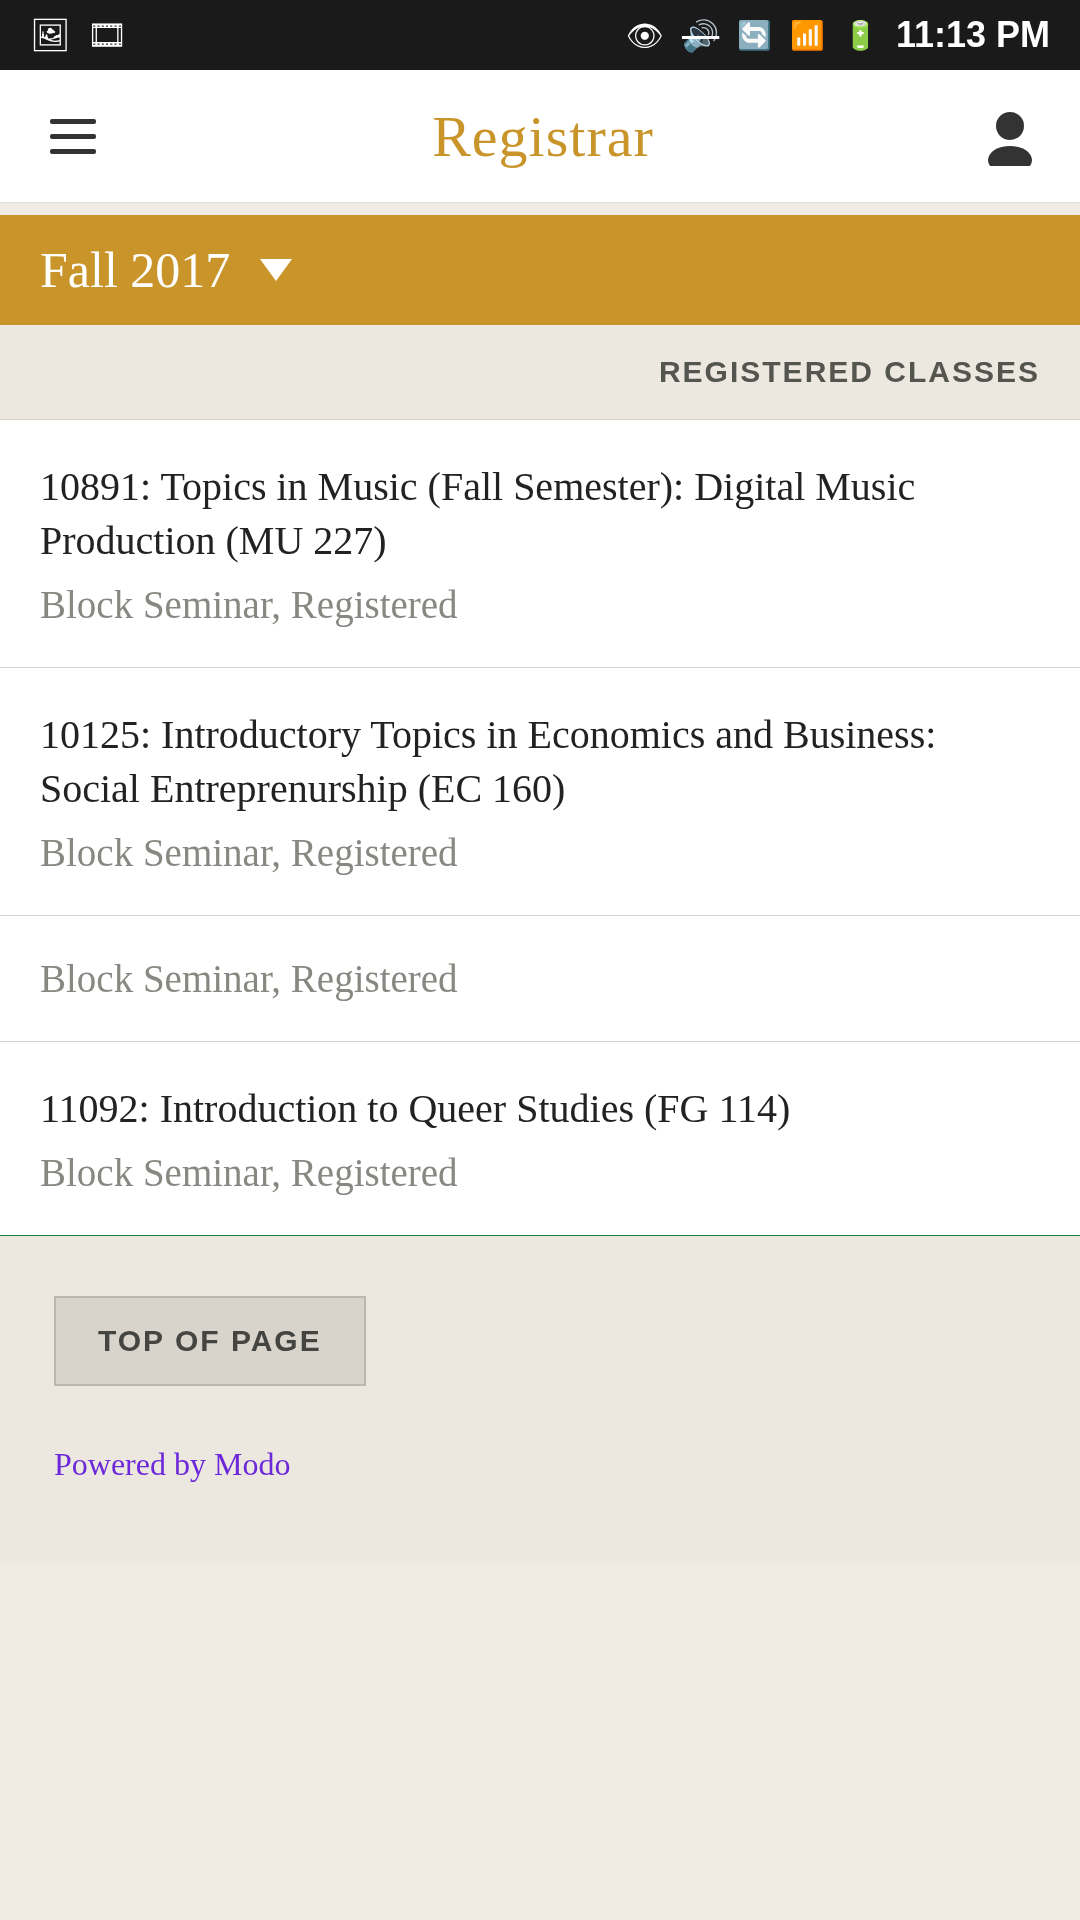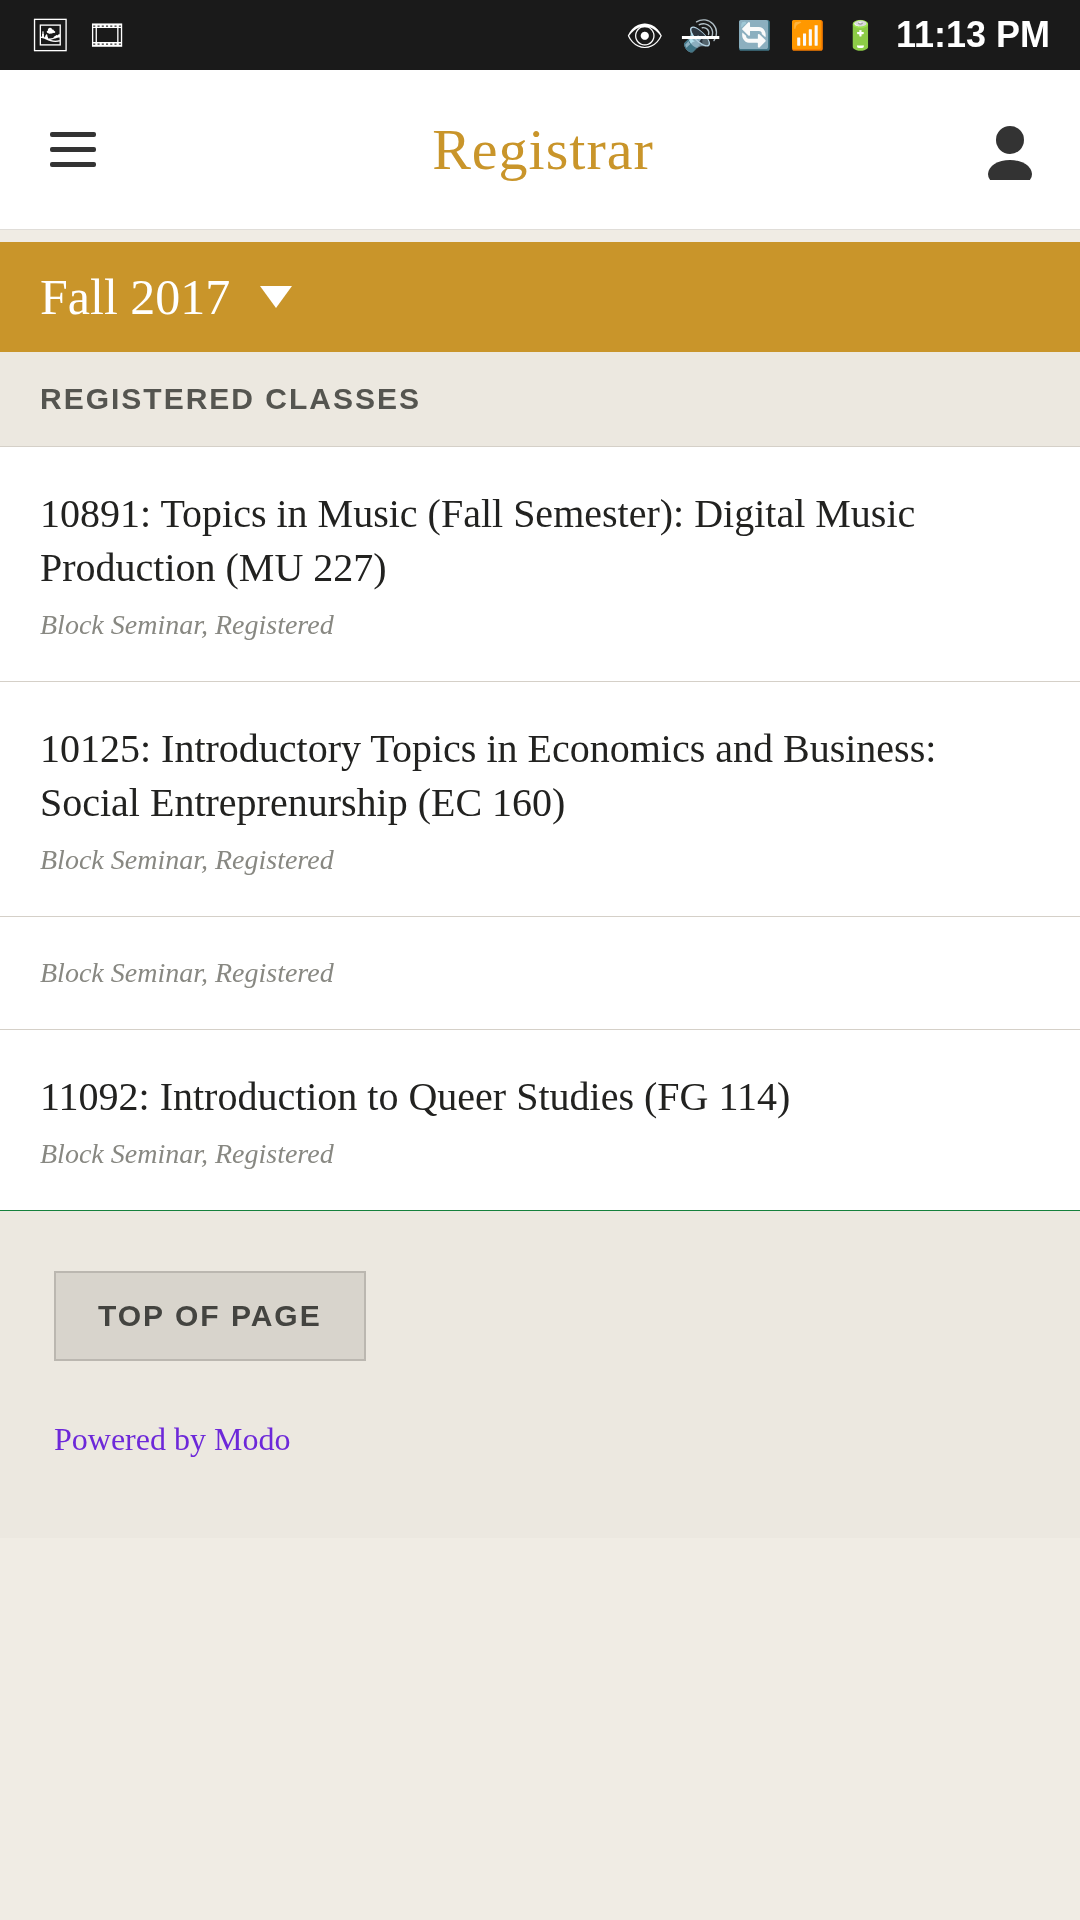--- a/index.html
+++ b/index.html
@@ -49,21 +49,21 @@
 
     .status-time {
       font-size: 36px;
       font-weight: bold;
       font-family: sans-serif;
     }
 
     
     .header {
       width: 100%;
-      height: 160px;
+      height: 133px;
       background: #ffffff;
       display: flex;
       align-items: center;
       justify-content: space-between;
       padding: 0 40px;
       border-bottom: 1px solid #e0ddd8;
     }
 
     .header-menu-icon {
       display: flex;
@@ -135,20 +135,21 @@
       margin-left: 10px;
       vertical-align: middle;
     }
 
     
     .section-header {
       width: 100%;
       background: #ece8e0;
       padding: 30px 40px;
       border-bottom: 1px solid #d5d0c8;
+      text-align: right;
     }
 
     .section-header-text {
       font-size: 30px;
       color: #555550;
       font-family: sans-serif;
       font-weight: bold;
       letter-spacing: 2px;
       text-transform: uppercase;
     }
@@ -172,25 +173,24 @@
     .class-title {
       font-size: 40px;
       color: #222220;
       font-family: 'Georgia', serif;
       font-weight: normal;
       line-height: 1.35;
       margin-bottom: 14px;
     }
 
     .class-meta {
-      font-size: 28px;
+      font-size: 39px;
       color: #888882;
       font-family: 'Georgia', serif;
       font-weight: normal;
-      font-style: italic;
     }
 
     
     .footer {
       width: 100%;
       background: #ece8e0;
       padding: 60px 54px 80px;
     }
 
     .top-of-page-btn {

